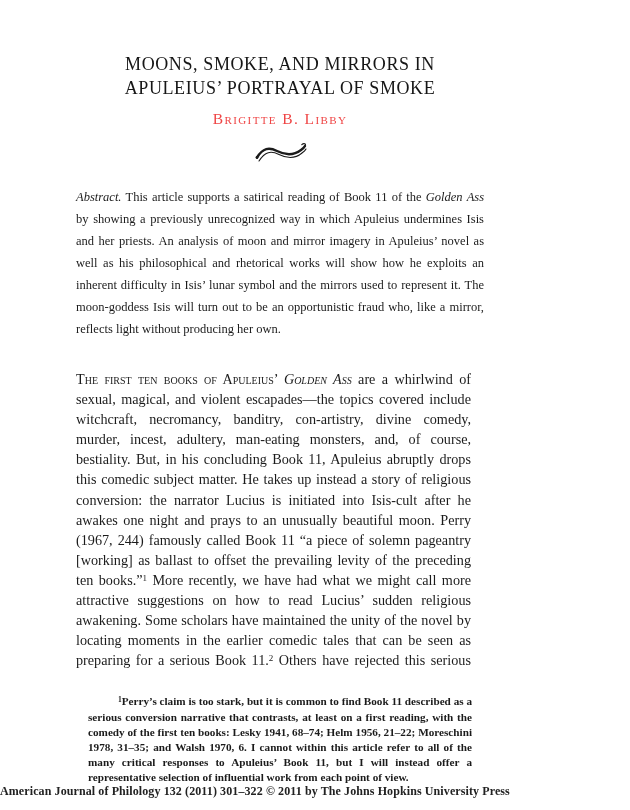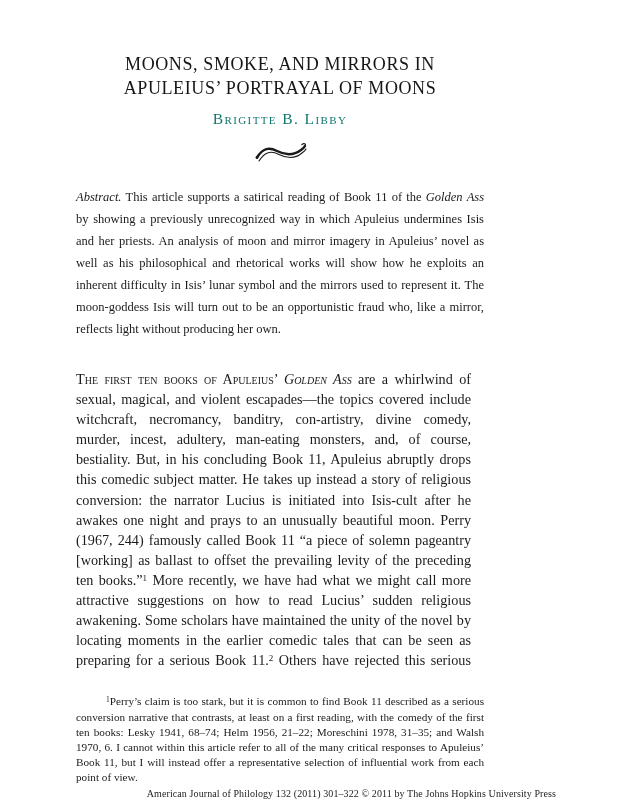--- a/index.html
+++ b/index.html
@@ -32,21 +32,21 @@
     letter-spacing: 0.6px;
     color: #161616;
   }
   .title-line { display: block; }
   .author {
     margin-top: 10px;
     text-align: center;
     font-variant: small-caps;
     font-size: 15.5px;
     letter-spacing: 1.4px;
-    color: #0f766e;
+    color: #ef4444;
   }
   .ornament {
     margin-top: 14px;
     height: 22px;
     text-align: center;
   }
   .ornament svg { display: inline-block; }
   .abstract {
     margin: 22px 0 0 0;
     font-size: 12.5px;
@@ -68,47 +68,49 @@
     line-height: 0;
     vertical-align: 4px;
   }
   .footnotes {
     margin-top: 24px;
     font-size: 11.2px;
     line-height: 15.1px;
     text-align: justify;
   }
   .footnote {
-    margin: 0;
+    margin: 12px;
     text-indent: 30px;
+    font-weight: bold;
   }
   sup.fnmark {
     font-size: 7.5px;
     line-height: 0;
     vertical-align: 3px;
   }
   .imprint {
     position: absolute;
     left: 0;
     right: 0;
     bottom: 11px;
-    text-align: right;
-    font-size: 10px;
+    text-align: left;
+    font-size: 12px;
     color: #222222;
     letter-spacing: 0.1px;
+    font-weight: bold;
   }
 </style>
 </head>
 <body>
 
 <div class="page">
 
   <h1 class="article-title">
     <span class="title-line">MOONS, SMOKE, AND MIRRORS IN</span>
-    <span class="title-line">APULEIUS’ PORTRAYAL OF MOONS</span>
+    <span class="title-line">APULEIUS’ PORTRAYAL OF SMOKE</span>
   </h1>
 
   <div class="author">Brigitte B. Libby</div>
 
   <div class="ornament">
     <svg width="54" height="22" viewBox="0 0 54 22" aria-hidden="true">
       <circle cx="4" cy="15.5" r="1.4" fill="#1b1b1b"></circle>
       <path d="M4 15.5 C10 6 16 5 24 9 C32 13 40 14 48 8 C50 6.5 51.5 5 52 4" fill="none" stroke="#1b1b1b" stroke-width="2.4" stroke-linecap="round"></path>
       <path d="M6 19 C12 9.5 18 8.5 26 12.5 C34 16.5 42 17 49 11 C51 9.5 52.5 8 53 7" fill="none" stroke="#1b1b1b" stroke-width="1.1" stroke-linecap="round"></path>
       <path d="M52 4 C53.5 2 51 0.6 48.8 2.6" fill="none" stroke="#1b1b1b" stroke-width="1.2" stroke-linecap="round"></path>

